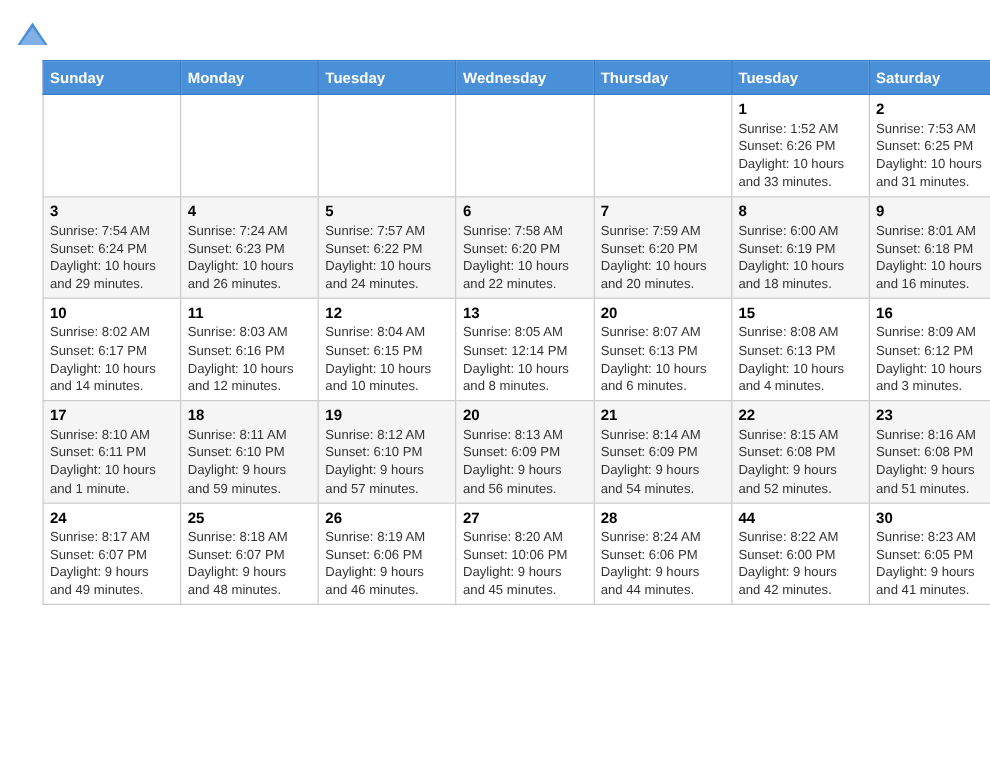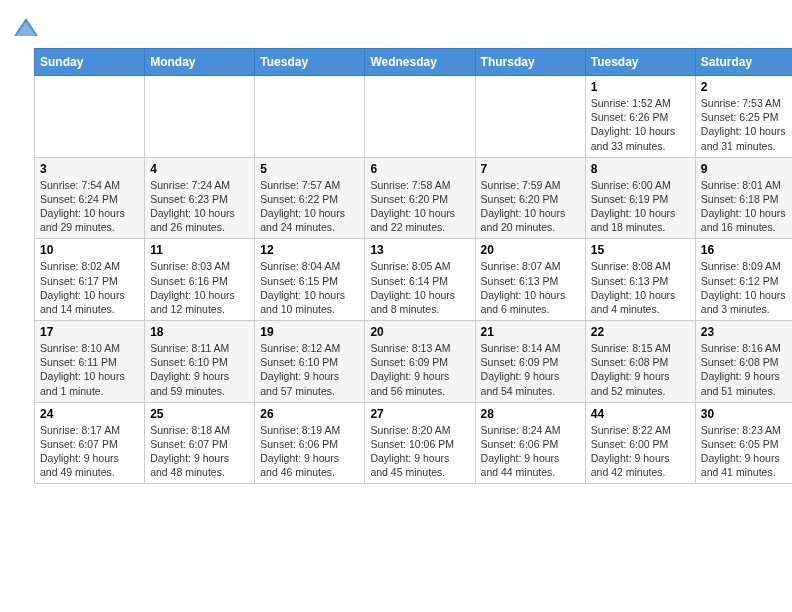--- a/index.html
+++ b/index.html
@@ -201,21 +201,21 @@
         </td>
         <td>
           <span class="day-num">12</span>
           <div class="day-info">Sunrise: 8:04 AM
 Sunset: 6:15 PM
 Daylight: 10 hours and 10 minutes.</div>
         </td>
         <td>
           <span class="day-num">13</span>
           <div class="day-info">Sunrise: 8:05 AM
-Sunset: 6:14 PM
+Sunset: 12:14 PM
 Daylight: 10 hours and 8 minutes.</div>
         </td>
         <td>
           <span class="day-num">20</span>
           <div class="day-info">Sunrise: 8:07 AM
 Sunset: 6:13 PM
 Daylight: 10 hours and 6 minutes.</div>
         </td>
         <td>
           <span class="day-num">15</span>

